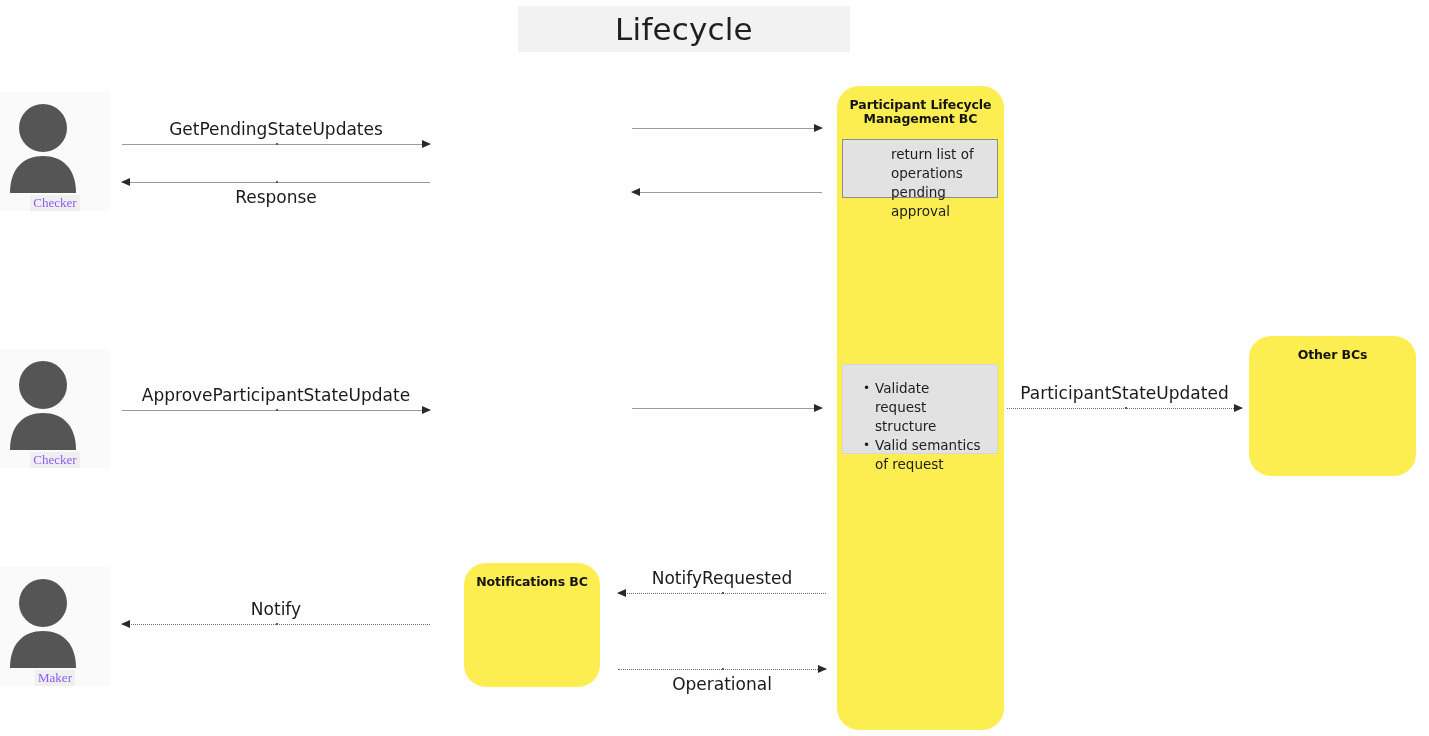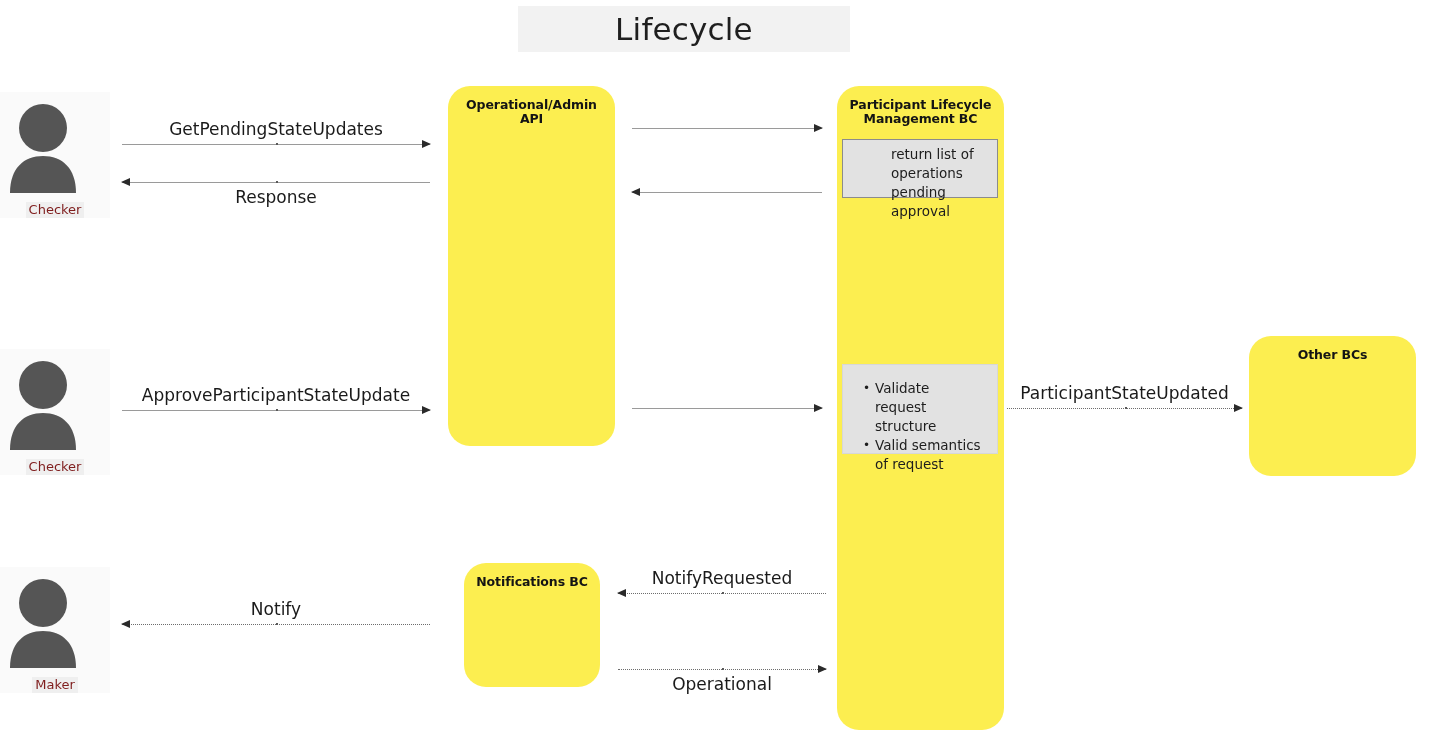--- a/index.html
+++ b/index.html
@@ -50,26 +50,27 @@
     align-items: center;
   }
   .actor .glyph {
     width: 110px;
     height: 102px;
     position: relative;
   }
   .actor .glyph svg { display: block; }
   .actor .actor-label {
     font-size: 13px;
-    color: #7f1d1d;
+    color: #8b5cf6;
     background: #efefef;
     padding: 0 3px;
-    margin-top: 8px;
+    margin-top: 1px;
     line-height: 16px;
     white-space: nowrap;
+    font-family: Liberation Serif, serif;
   }
 
   
   .ybox {
     position: absolute;
     background: #fcee50;
     border-radius: 22px;
   }
   .ybox .box-title {
     position: absolute;
@@ -204,23 +205,20 @@
   <div class="actor" style="left:0px; top:567px;">
     <div class="glyph">
       <svg width="110" height="102" viewBox="0 0 110 102">
         <circle cx="43" cy="36" r="24" fill="#555555"></circle>
         <path d="M10 101 C10 76 24 64 43 64 C62 64 76 76 76 101 Z" fill="#555555"></path>
       </svg>
     </div>
     <div class="actor-label">Maker</div>
   </div>
 
-  <div class="ybox" style="left:448px; top:86px; width:167px; height:360px;">
-    <div class="box-title">Operational/Admin API</div>
-  </div>
 
   <div class="ybox" style="left:837px; top:86px; width:167px; height:644px;">
     <div class="box-title">
       <span>Participant Lifecycle</span><br>
       <span>Management BC</span>
     </div>
   </div>
 
   <div class="note plain" style="left:842px; top:139px; width:156px; height:59px;padding-left:48px;">
     <div>return list of operations</div>

